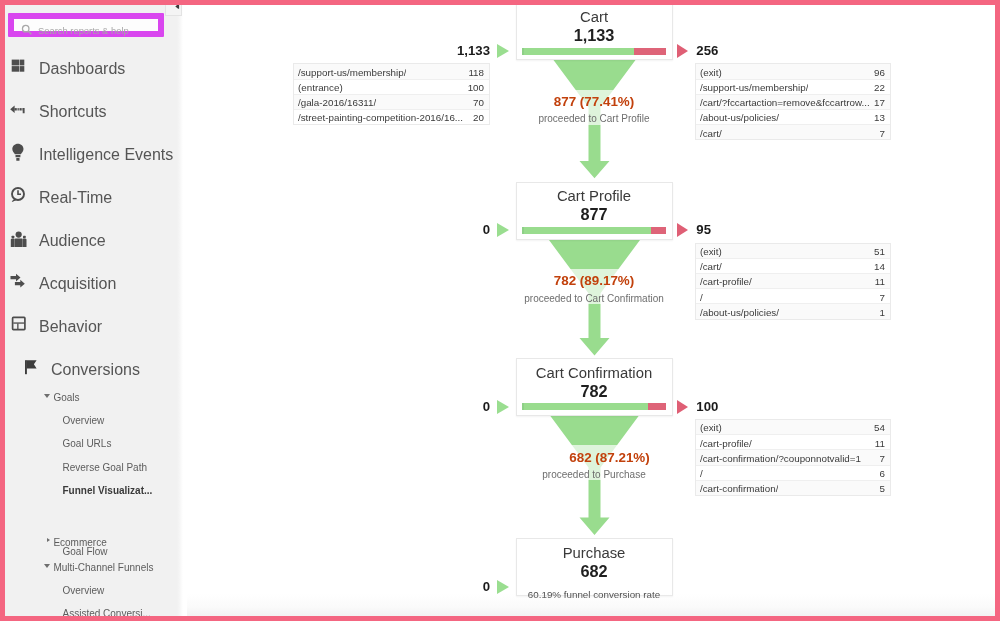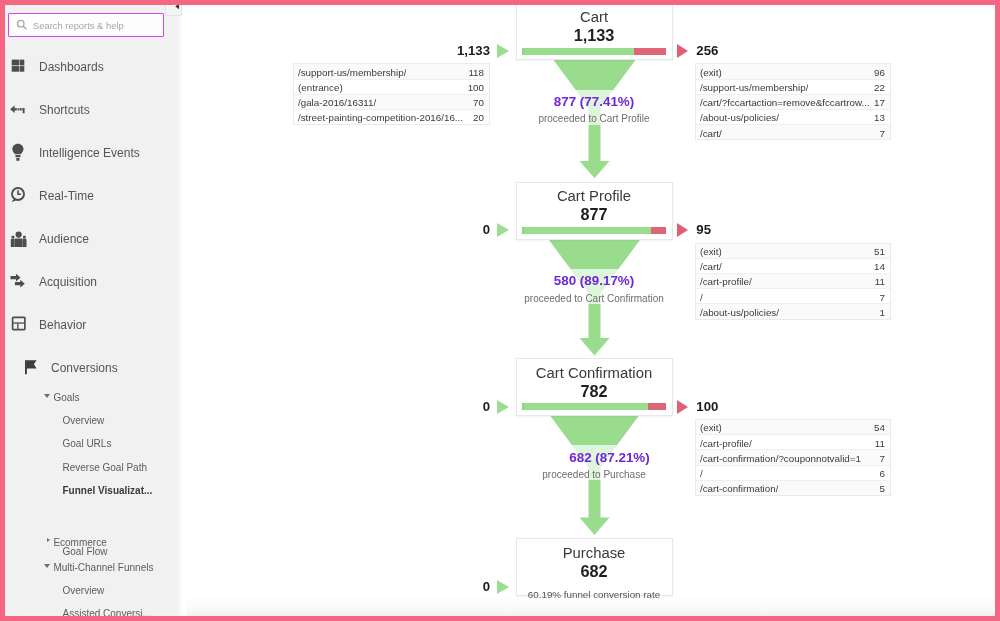--- a/index.html
+++ b/index.html
@@ -6,31 +6,31 @@
   html,body{margin:0;padding:0;}
   body{width:1000px;height:621px;overflow:hidden;background:#f46681;
        font-family:"Liberation Sans",sans-serif;-webkit-font-smoothing:antialiased;}
   #frame{position:absolute;left:5px;top:5px;width:990px;height:611px;background:#fff;overflow:hidden;}
 
   
   #sidebar{position:absolute;left:0;top:0;width:172px;height:611px;background:#f1f1f1;}
   #sidebar-fade{position:absolute;left:172px;top:0;width:6px;height:611px;
       background:linear-gradient(to right,#f1f1f1 0%,#f6f6f6 45%,#ffffff 100%);}
   .sb-search{position:absolute;left:3px;top:7.5px;width:155.7px;height:24px;background:#fdfdfd;
-      border:1px solid #d946ef;border-radius:1px;box-sizing:border-box;}
+      border:6px solid #d946ef;border-radius:1px;box-sizing:border-box;}
   .sb-search .mag{position:absolute;left:7px;top:5.5px;width:12px;height:12px;}
   .sb-search .ph{position:absolute;left:24px;top:6.2px;font-size:9.4px;color:#a6a6a6;
       font-family:"Liberation Sans",sans-serif;}
   .collapse-btn{position:absolute;left:160px;top:-1px;width:16.7px;height:12.4px;
       background:#f4f4f4;border:1px solid #e3e3e3;border-top:none;box-sizing:border-box;}
   .collapse-btn svg{position:absolute;left:8.8px;top:0.2px;}
 
   .sb-item{position:absolute;left:0;width:176px;height:14px;}
   .sb-item .ic{position:absolute;left:5px;top:-4px;width:22px;height:22px;}
-  .sb-item .lbl{position:absolute;left:34px;top:0;font-size:12px;color:#555;
+  .sb-item .lbl{position:absolute;left:34px;top:0;font-size:16px;color:#555;
       white-space:nowrap;}
 
   .sb-sub{position:absolute;left:0;width:176px;height:13px;font-size:10px;color:#5c5c5c;
       white-space:nowrap;}
   .sb-sub .tri{position:absolute;width:0;height:0;}
   .sb-sub .txt{position:absolute;}
   .sb-sub.sel .txt{font-weight:bold;color:#3a3a3a;}
 
   
   #main{position:absolute;left:182px;top:0;width:808px;height:611px;background:#fff;}
@@ -57,21 +57,21 @@
   .ftbl .row{position:relative;height:14.2px;border-bottom:1px solid #efefef;
       font-size:9.8px;color:#3a3a3a;background:#fff;}
   .ftbl .row:nth-child(odd){background:#fafafa;}
   .ftbl .row:last-child{border-bottom:none;}
   .ftbl .row .k{position:absolute;left:4.5px;top:2.4px;white-space:nowrap;overflow:hidden;
       text-overflow:ellipsis;}
   .ftbl .row .v{position:absolute;right:4.5px;top:2.4px;}
 
   .funnelsvg{position:absolute;}
   .stepnum{position:absolute;left:0;right:0;text-align:center;font-size:13.4px;font-weight:bold;
-      color:#6d28d9;}
+      color:#c2410c;}
   .steplbl{position:absolute;left:0;right:0;text-align:center;font-size:10px;color:#6e6e6e;}
 </style>
 </head>
 <body>
 
 <div id="frame">
 
   <div id="sidebar"></div>
   <div id="sidebar-fade"></div>
 
@@ -267,21 +267,21 @@
           </div>
           <div class="row">
             <span class="k" style="max-width:174px">/cart/</span>
             <span class="v">7</span>
           </div>
         </div>
         <svg class="funnelsvg" width="157" height="118.89999999999998" viewBox="0 0 157 118.89999999999998" style="left: 328.5px; top: 234.5px;">
           <path d="M 33 0 L 124 0 L 84.5 53.37837837837838 L 84.5 97.99999999999997 L 93.5 97.99999999999997 L 78.5 115.39999999999998 L 63.5 97.99999999999997 L 72.5 97.99999999999997 L 72.5 53.37837837837838 Z" fill="#99dc8e"></path>
         </svg>
         <div style="position: absolute; left: 266.5px; top: 264px; width: 277px; height: 35px; background: rgba(255, 255, 255, 0.68);"></div>
-        <div class="stepnum" style="top: 268.2px; left: 238.5px; width: 337px;">580 (89.17%)</div>
+        <div class="stepnum" style="top: 268.2px; left: 238.5px; width: 337px;">782 (89.17%)</div>
         <div class="steplbl" style="top: 287.5px; left: 218.5px; width: 377px;">proceeded to Cart Confirmation</div>
         <div class="fbox" style="left: 328.5px; top: 177px; width: 157px; height: 57.5px;">
           <div class="ttl" style="top:5.4px">Cart Profile</div>
           <div class="num" style="top:22.3px">877</div>
           <div class="bar" style="left:5.9px;bottom:4.7px;width:143.8px">
             <div class="seam"></div>
             <div class="red" style="width:15.573539999999998px"></div>
           </div>
         </div>
         <div class="arrow g" style="left: 310.1px; top: 218.2px;"></div>

